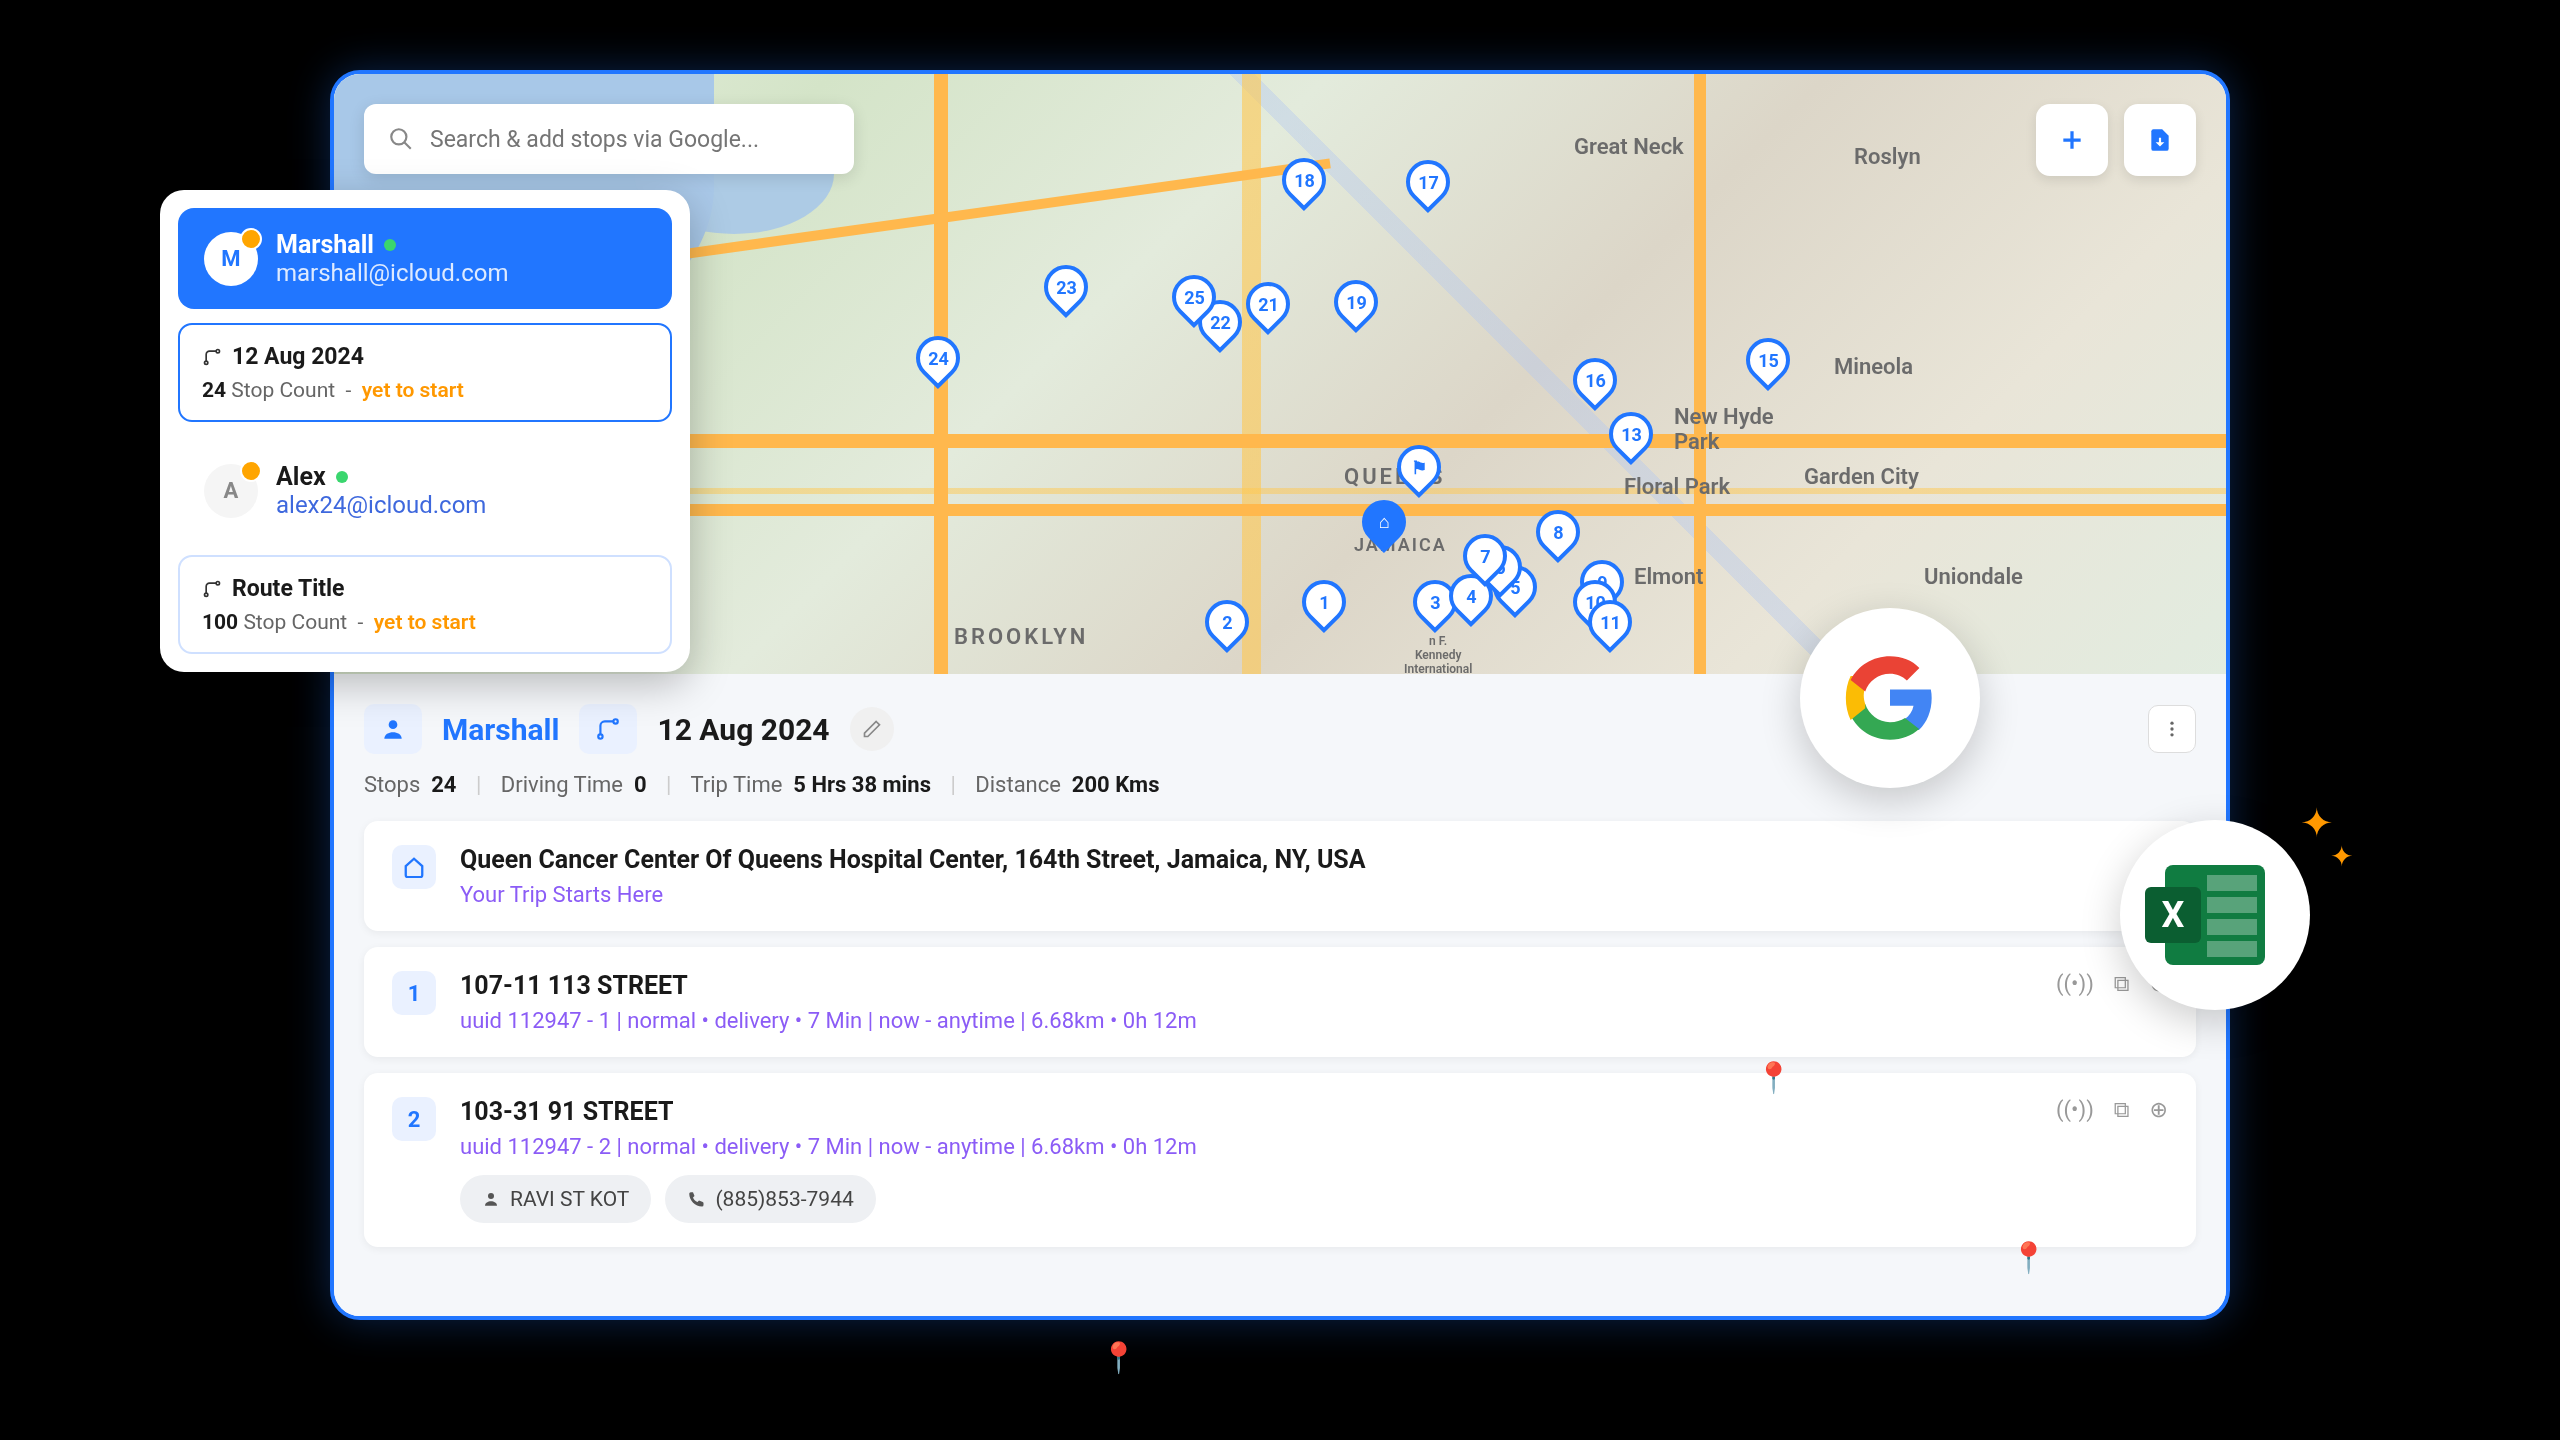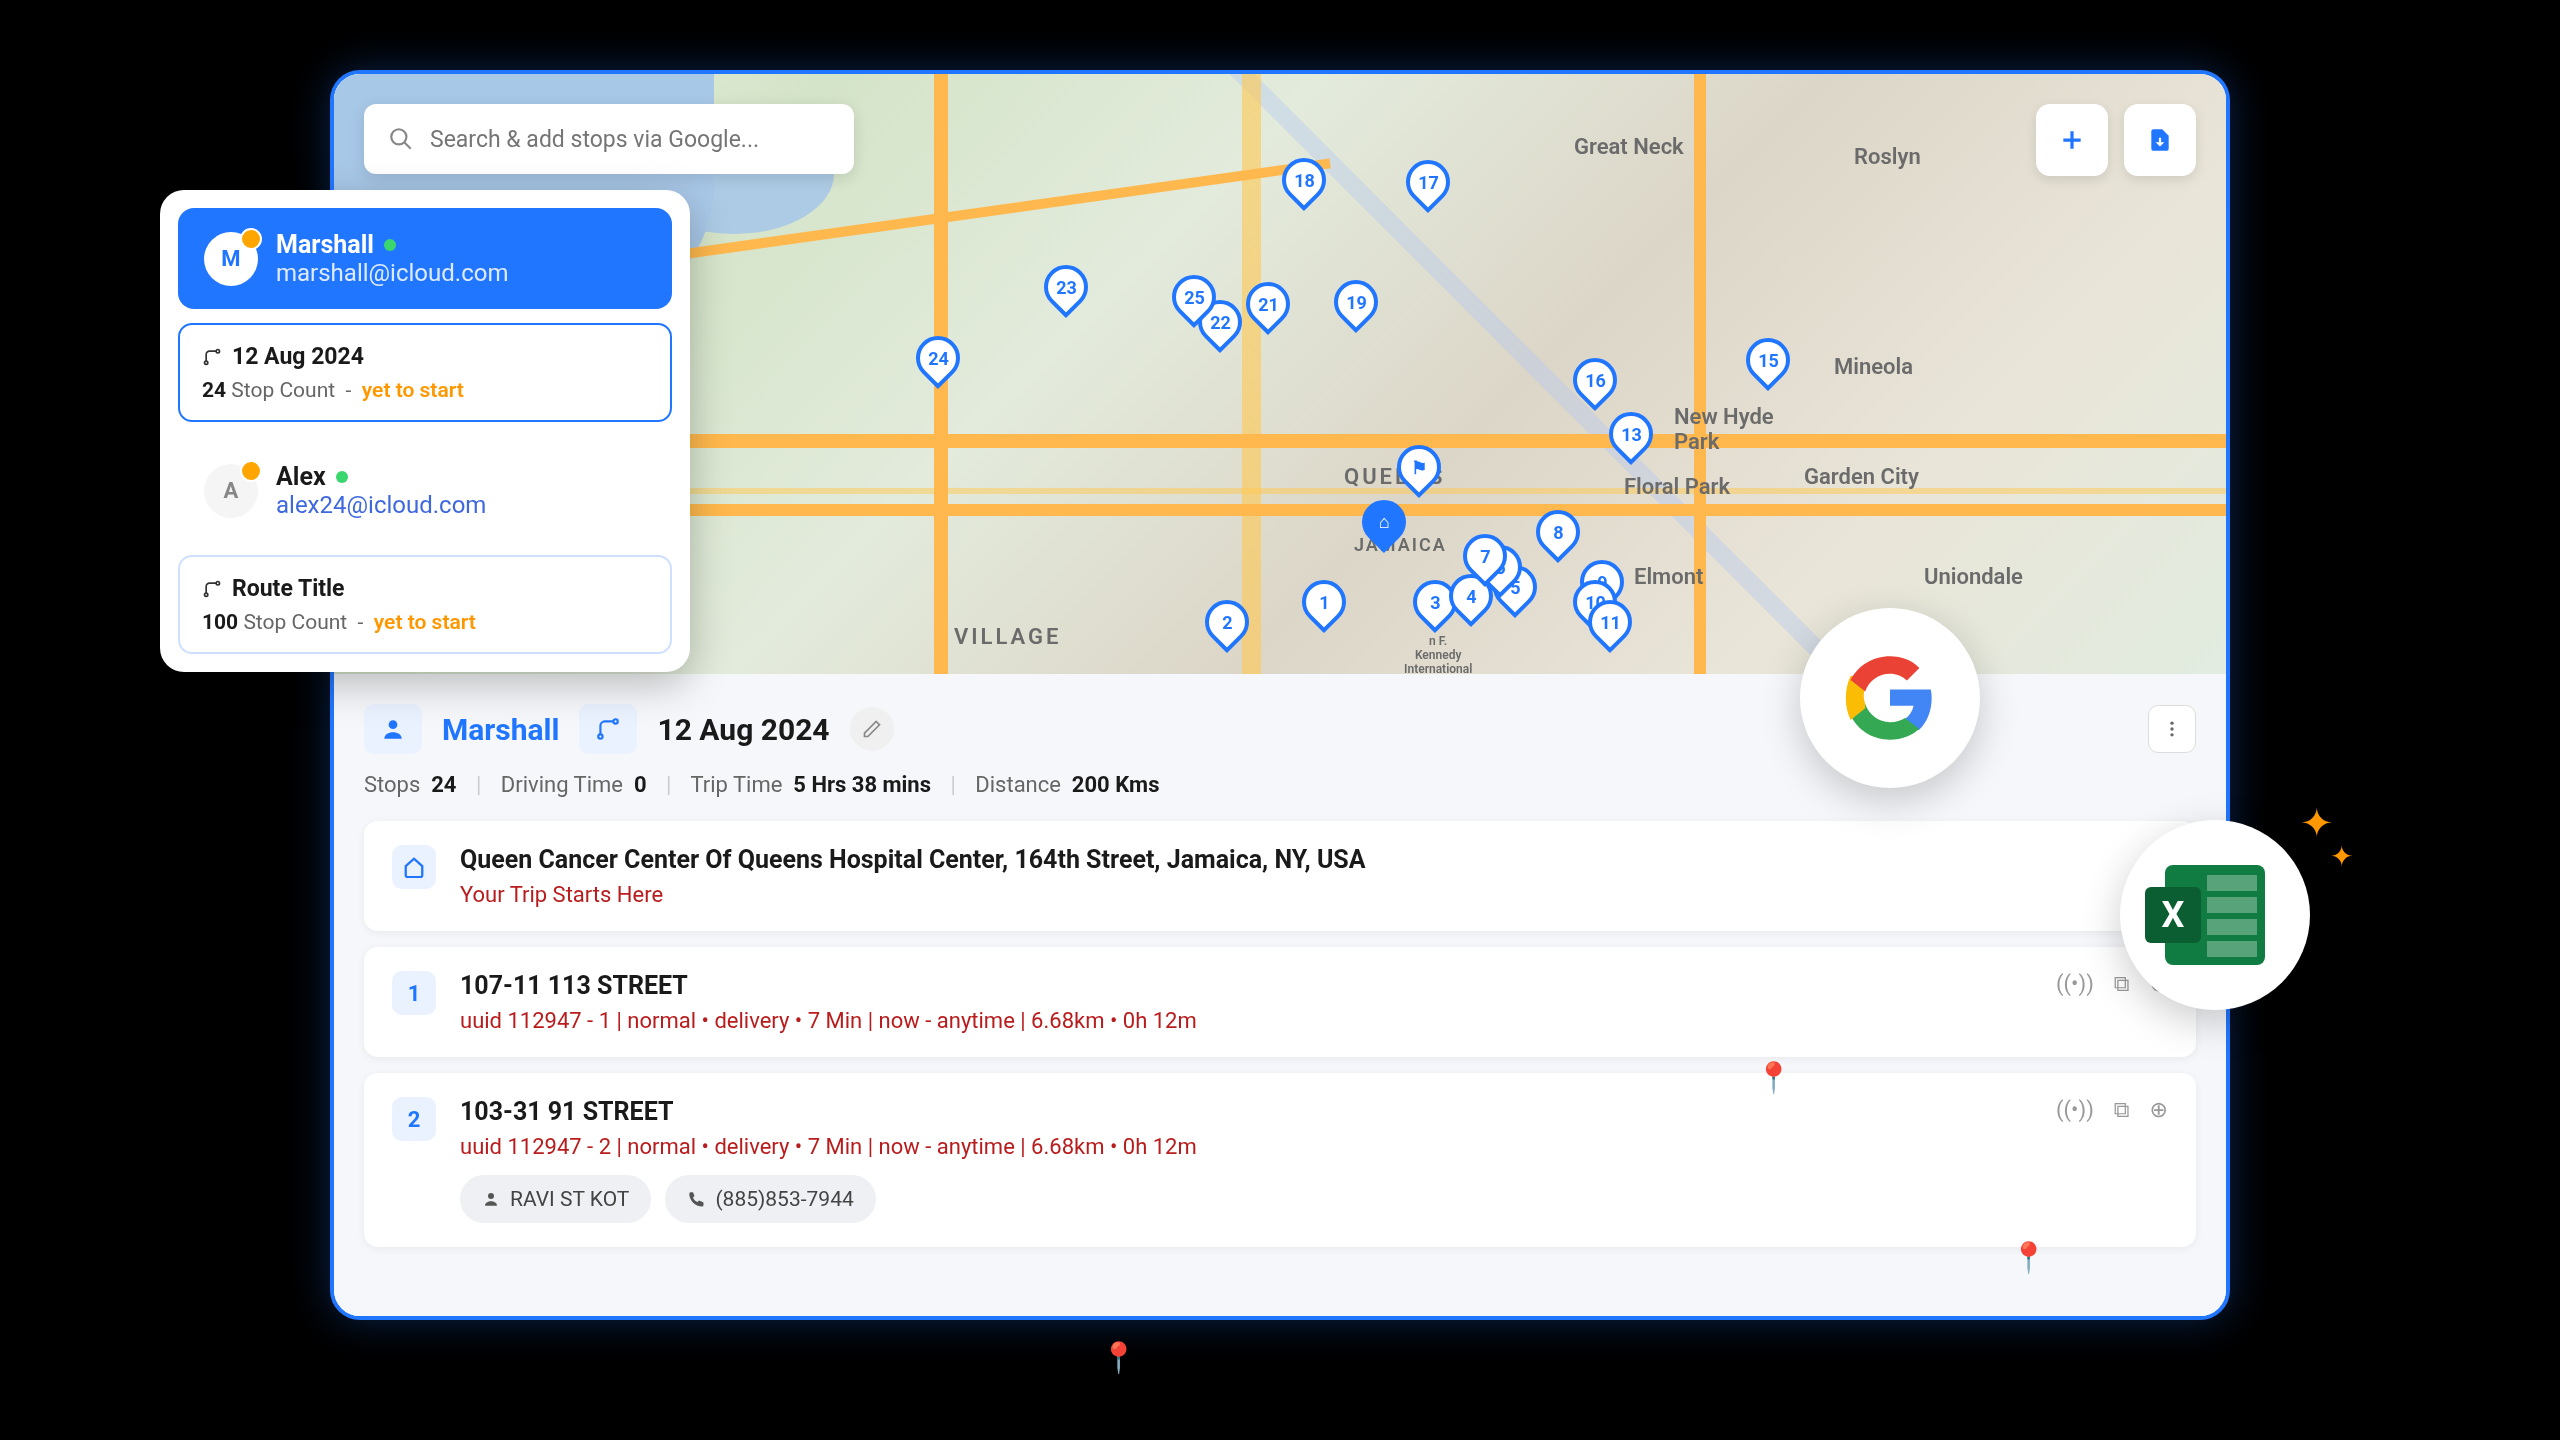--- a/index.html
+++ b/index.html
@@ -36,21 +36,21 @@
   .edit-circle { width: 44px; height: 44px; border-radius: 50%; background: #f0f0f0; display: flex; align-items: center; justify-content: center; cursor: pointer; }
   .more-btn { margin-left: auto; width: 48px; height: 48px; border: 1px solid #ddd; border-radius: 10px; display: flex; align-items: center; justify-content: center; cursor: pointer; background: #fff; }
   .stats-row { font-size: 22px; color: #666; margin-bottom: 24px; }
   .stats-row b { color: #1a1a1a; font-weight: 700; }
   .stats-row .sep { margin: 0 14px; color: #ccc; }
   .stop-card { background: #fff; border-radius: 14px; padding: 24px 28px; margin-bottom: 16px; box-shadow: 0 2px 8px rgba(0,0,0,0.06); display: flex; gap: 24px; align-items: flex-start; position: relative; }
   .stop-badge { width: 44px; height: 44px; border-radius: 10px; background: #eaf1ff; color: #2176ff; font-weight: 700; font-size: 22px; display: flex; align-items: center; justify-content: center; flex-shrink: 0; }
   .stop-badge.home { background: #eaf1ff; }
   .stop-content { flex: 1; }
   .stop-title { font-size: 25px; font-weight: 700; color: #1a1a1a; margin-bottom: 8px; }
-  .stop-sub { font-size: 22px; color: #b91c1c; }
+  .stop-sub { font-size: 22px; color: #8b5cf6; }
   .stop-actions { display: flex; gap: 20px; color: #999; }
   .stop-actions span { cursor: pointer; font-size: 22px; }
   .chips { display: flex; gap: 14px; margin-top: 16px; flex-wrap: wrap; }
   .chip { background: #eef0f3; border-radius: 24px; padding: 12px 22px; font-size: 21px; color: #444; display: flex; align-items: center; gap: 10px; }
   
   .drivers-panel { position: absolute; left: 160px; top: 190px; width: 530px; background: #fff; border-radius: 24px; padding: 18px; box-shadow: 0 12px 40px rgba(0,0,0,0.25); }
   .driver-card { border-radius: 16px; padding: 22px 26px; margin-bottom: 14px; }
   .driver-card.active { background: #2176ff; color: #fff; }
   .driver-card.inactive { background: #fff; }
   .driver-head { display: flex; align-items: center; gap: 18px; }
@@ -91,21 +91,21 @@
       <div class="road" style="left:0;top:430px;width:100%;height:12px;"></div>
       <div class="road" style="left:600px;top:0;width:14px;height:100%;"></div>
       <div class="road" style="left:1360px;top:0;width:12px;height:100%;"></div>
       <div class="road" style="left:200px;top:140px;width:800px;height:10px;transform:rotate(-8deg);"></div>
     </div>
     <svg class="route-line">
       <polyline points="1050,470 990,550 893,568 1101,548 1137,542 1181,533 1224,478 1268,528 1276,568 1434,306 1297,380 1261,326 1094,128 970,126 1022,248 934,250 886,268 732,233 604,304" fill="none" stroke="#2176ff" stroke-width="4" stroke-opacity="0.85"></polyline>
     </svg>
 
     <div class="map-label big" style="left:190px;top:380px;">w York</div>
-    <div class="map-label" style="left:620px;top:550px;letter-spacing:3px;">VILLAGE</div>
+    <div class="map-label" style="left:620px;top:550px;letter-spacing:3px;">BROOKLYN</div>
     <div class="map-label" style="left:1010px;top:390px;letter-spacing:3px;">QUEENS</div>
     <div class="map-label" style="left:1020px;top:460px;font-size:18px;letter-spacing:2px;">JAMAICA</div>
     <div class="map-label" style="left:1070px;top:560px;font-size:12px;white-space:pre-line;text-align:center;">n F.
 Kennedy
 International</div>
     <div class="map-label" style="left:1240px;top:60px;">Great Neck</div>
     <div class="map-label" style="left:1520px;top:70px;">Roslyn</div>
     <div class="map-label" style="left:1500px;top:280px;">Mineola</div>
     <div class="map-label" style="left:1340px;top:330px;white-space:pre-line;">New Hyde
 Park</div>

